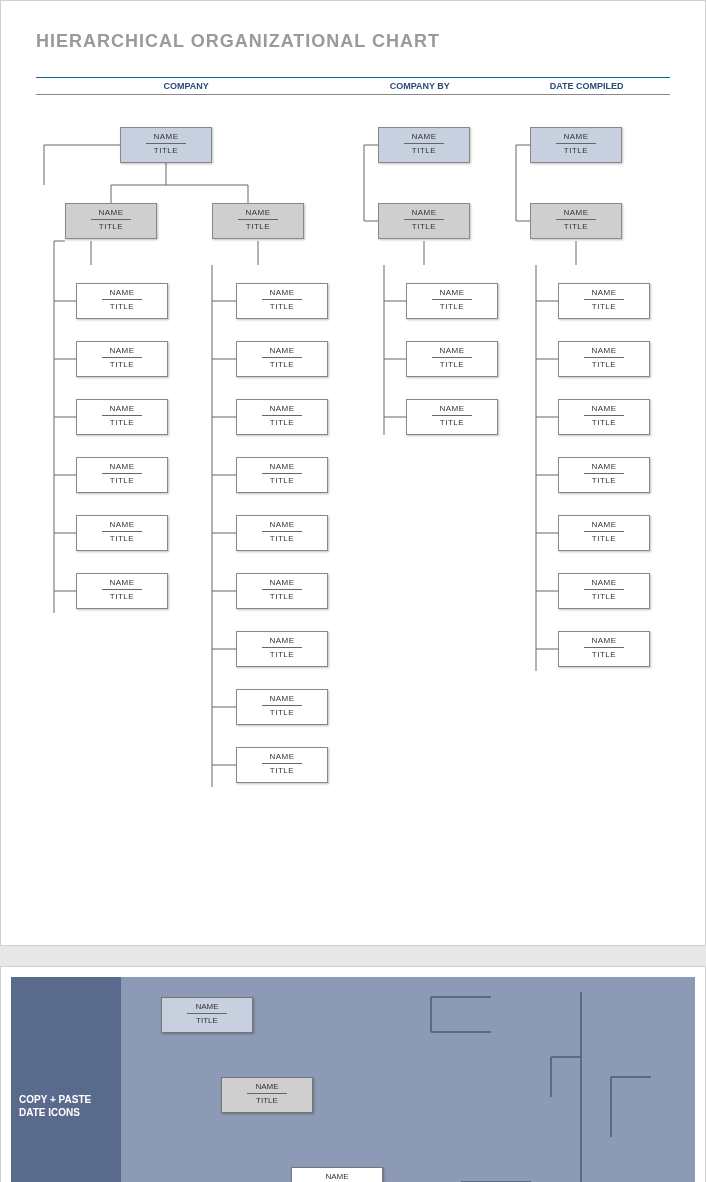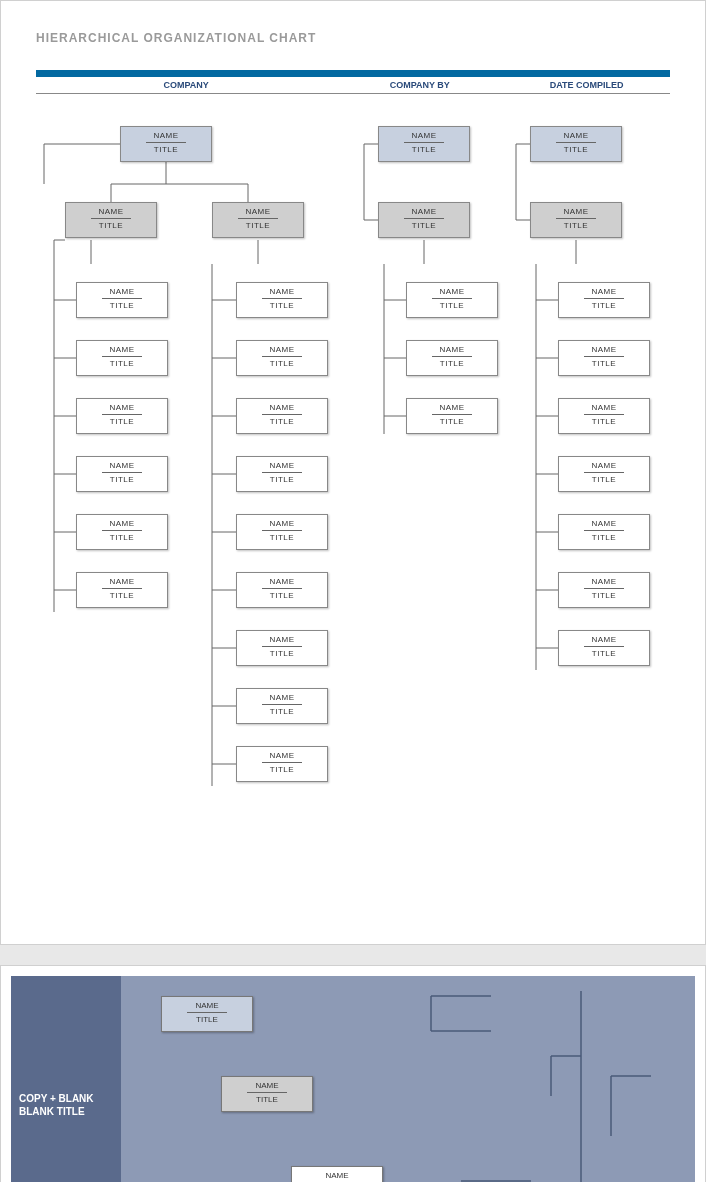--- a/index.html
+++ b/index.html
@@ -1,21 +1,21 @@
 <!DOCTYPE html>
 <html><head>
 <meta charset="utf-8">
 <style>
   *{box-sizing:border-box;margin:0;padding:0;}
   body{background:#e8e8e8;font-family:Arial,Helvetica,sans-serif;font-size:9px;color:#333;}
   .page{width:706px;margin:0 auto;}
   .sheet{background:#fff;border:1px solid #d0d0d0;margin:0 0 20px 0;position:relative;padding:20px 25px 60px 25px;}
   .sheet2{background:#fff;border:1px solid #d0d0d0;margin:0 0 0 0;position:relative;padding:10px;height:280px;}
-  h1.title{font-size:12px;font-weight:bold;color:#9a9a9a;letter-spacing:1px;margin:10px 0 25px 10px;}
-  .header-row{display:flex;border-top:7px solid #0369a1;border-bottom:1px solid #888;margin:0 10px 30px 10px;}
+  h1.title{font-size:18px;font-weight:bold;color:#9a9a9a;letter-spacing:1px;margin:10px 0 25px 10px;}
+  .header-row{display:flex;border-top:1px solid #0369a1;border-bottom:1px solid #888;margin:0 10px 30px 10px;}
   .hcol{flex:1;text-align:center;font-size:9px;color:#2a4a7a;font-weight:bold;padding:3px 0;}
   .hcol.c1{flex:1.8;}
   .chart{position:relative;height:760px;}
   .node{position:absolute;width:92px;height:36px;background:#fff;border:1px solid #888;box-shadow:1px 1px 2px rgba(0,0,0,.25);text-align:center;padding-top:4px;}
   .node .nm{font-size:8px;color:#333;letter-spacing:.5px;}
   .node hr{width:40px;margin:2px auto;border:none;border-top:1px solid #666;}
   .node .tt{font-size:8px;color:#333;letter-spacing:.5px;}
   .blue{background:#c7d0df;}
   .grey{background:#cfcfcf;}
   svg.lines{position:absolute;top:0;left:0;width:100%;height:100%;pointer-events:none;}
@@ -261,22 +261,22 @@
           <div class="nm">NAME</div>
           <hr>
           <div class="tt">TITLE</div>
         </div>
   </div>
  </div>
 
  <div class="sheet2">
   <div class="panel">
     <div class="side">
-      <span>COPY + BLANK</span>
-      <span>BLANK TITLE</span>
+      <span>COPY + PASTE</span>
+      <span>DATE ICONS</span>
     </div>
     <svg class="lines2">
       <line x1="420" y1="20" x2="420" y2="55"></line>
           <line x1="420" y1="20" x2="480" y2="20"></line>
       <line x1="420" y1="55" x2="480" y2="55"></line>
       <line x1="570" y1="15" x2="570" y2="250"></line>
       <line x1="540" y1="80" x2="570" y2="80"></line>
           <line x1="540" y1="80" x2="540" y2="120"></line>
       <line x1="600" y1="100" x2="640" y2="100"></line>
           <line x1="600" y1="100" x2="600" y2="160"></line>

